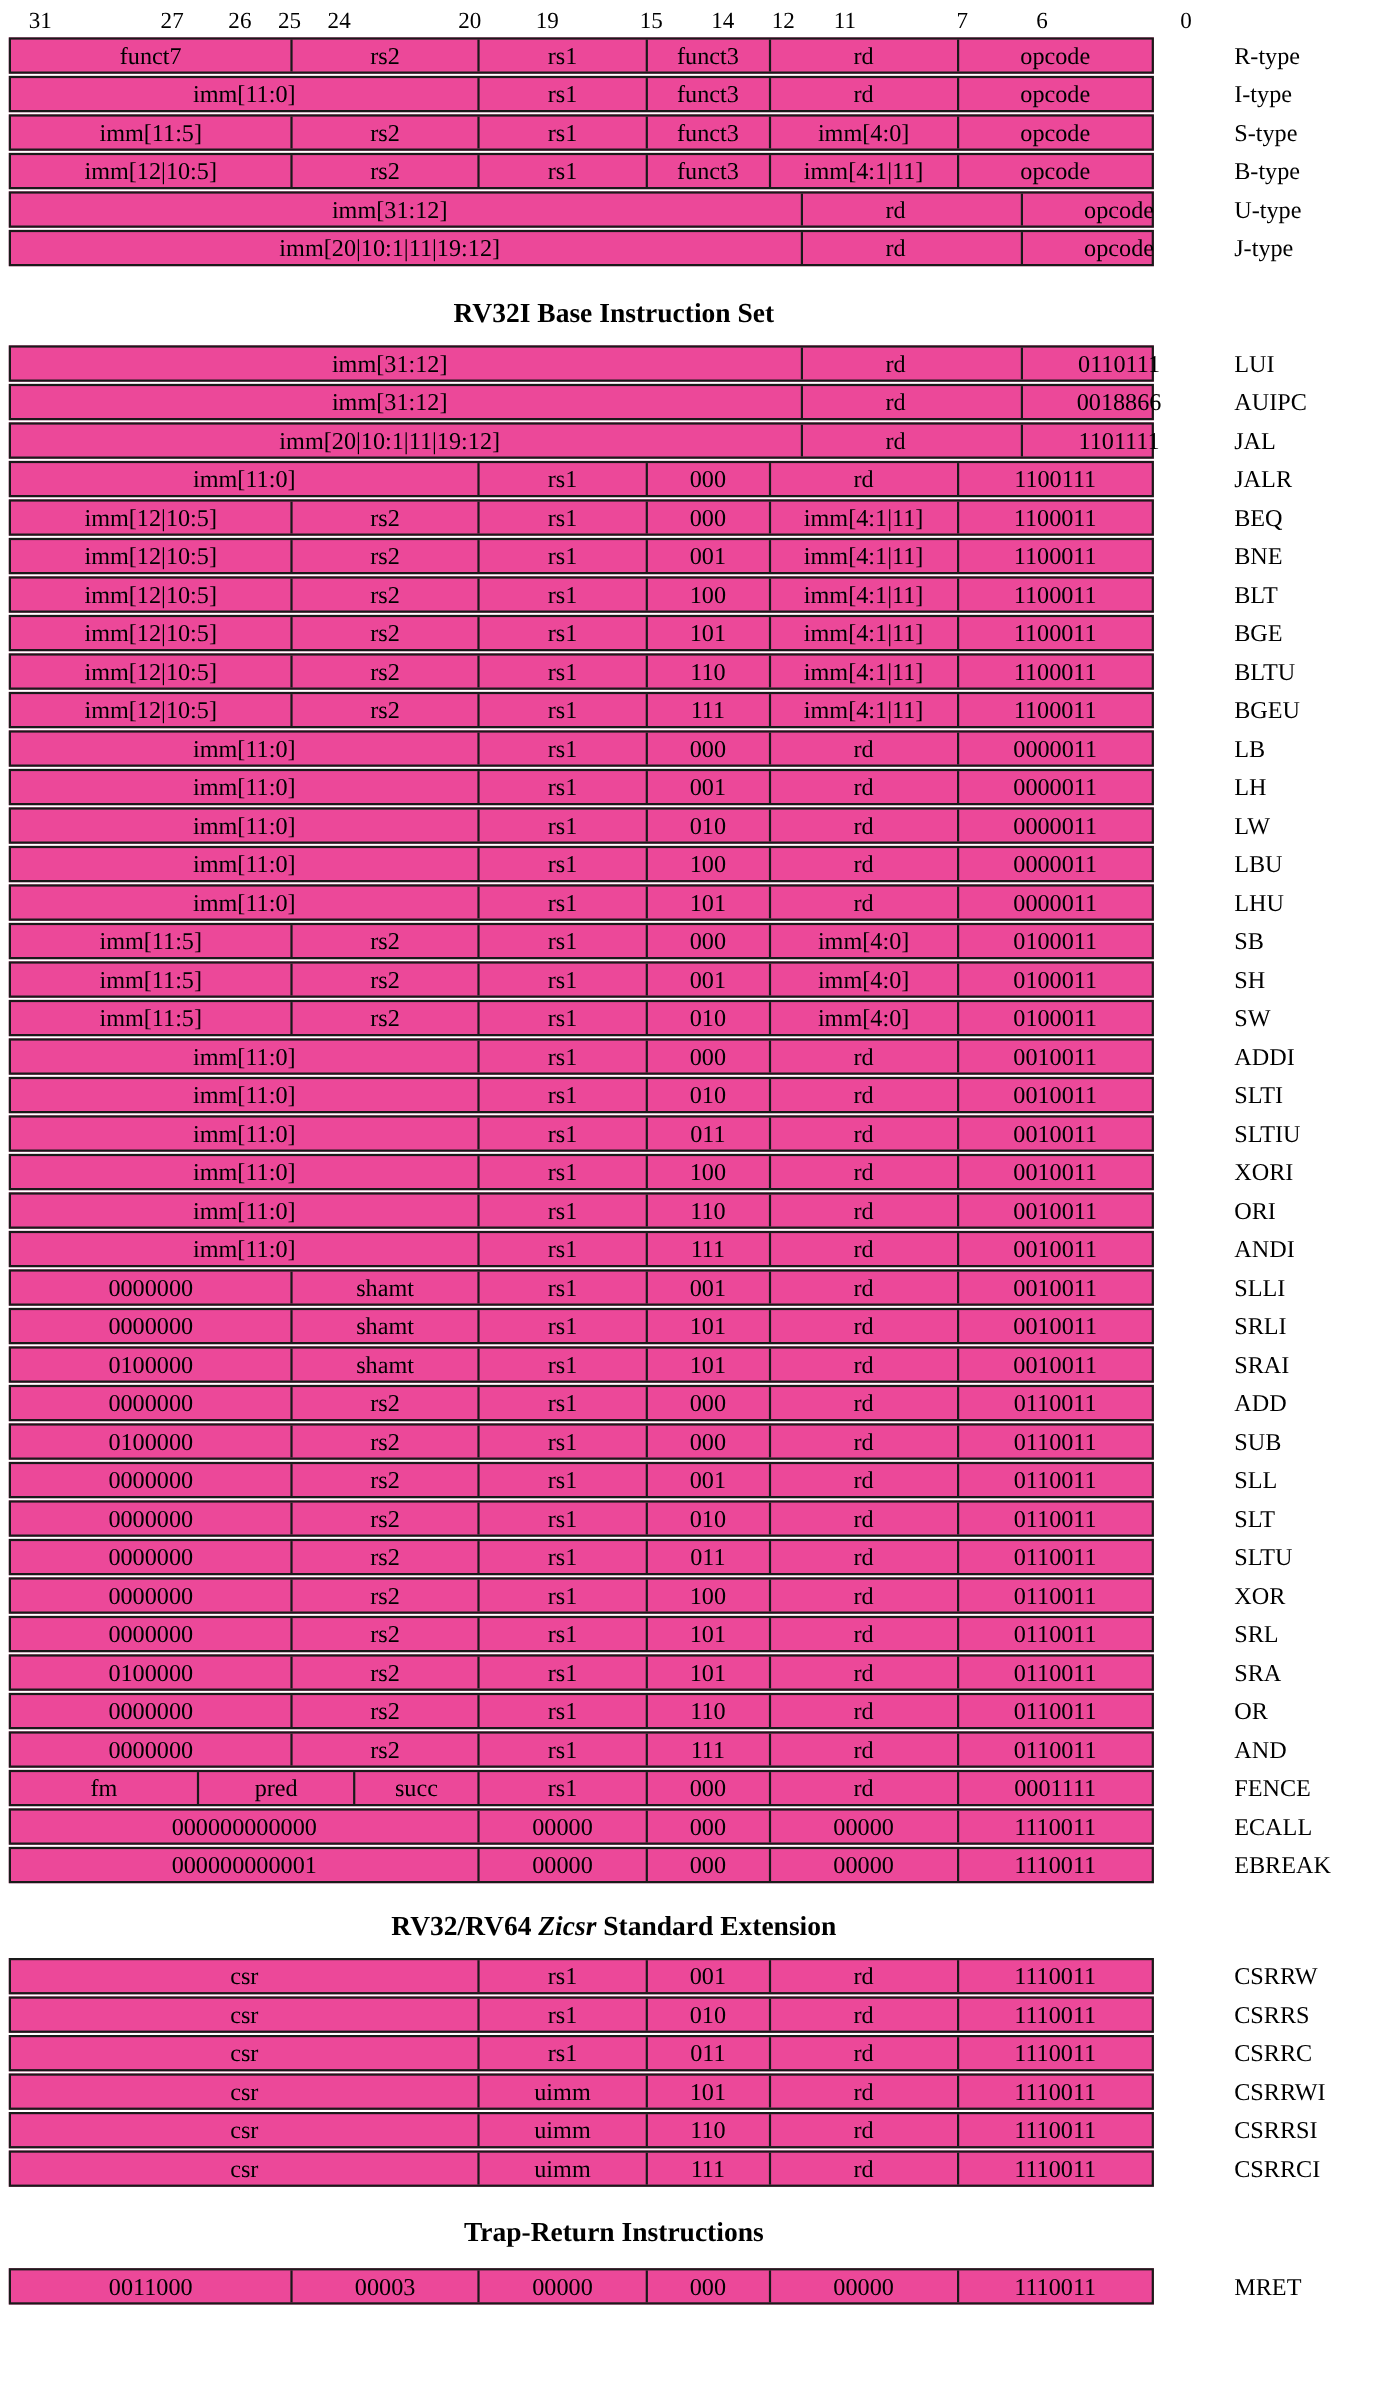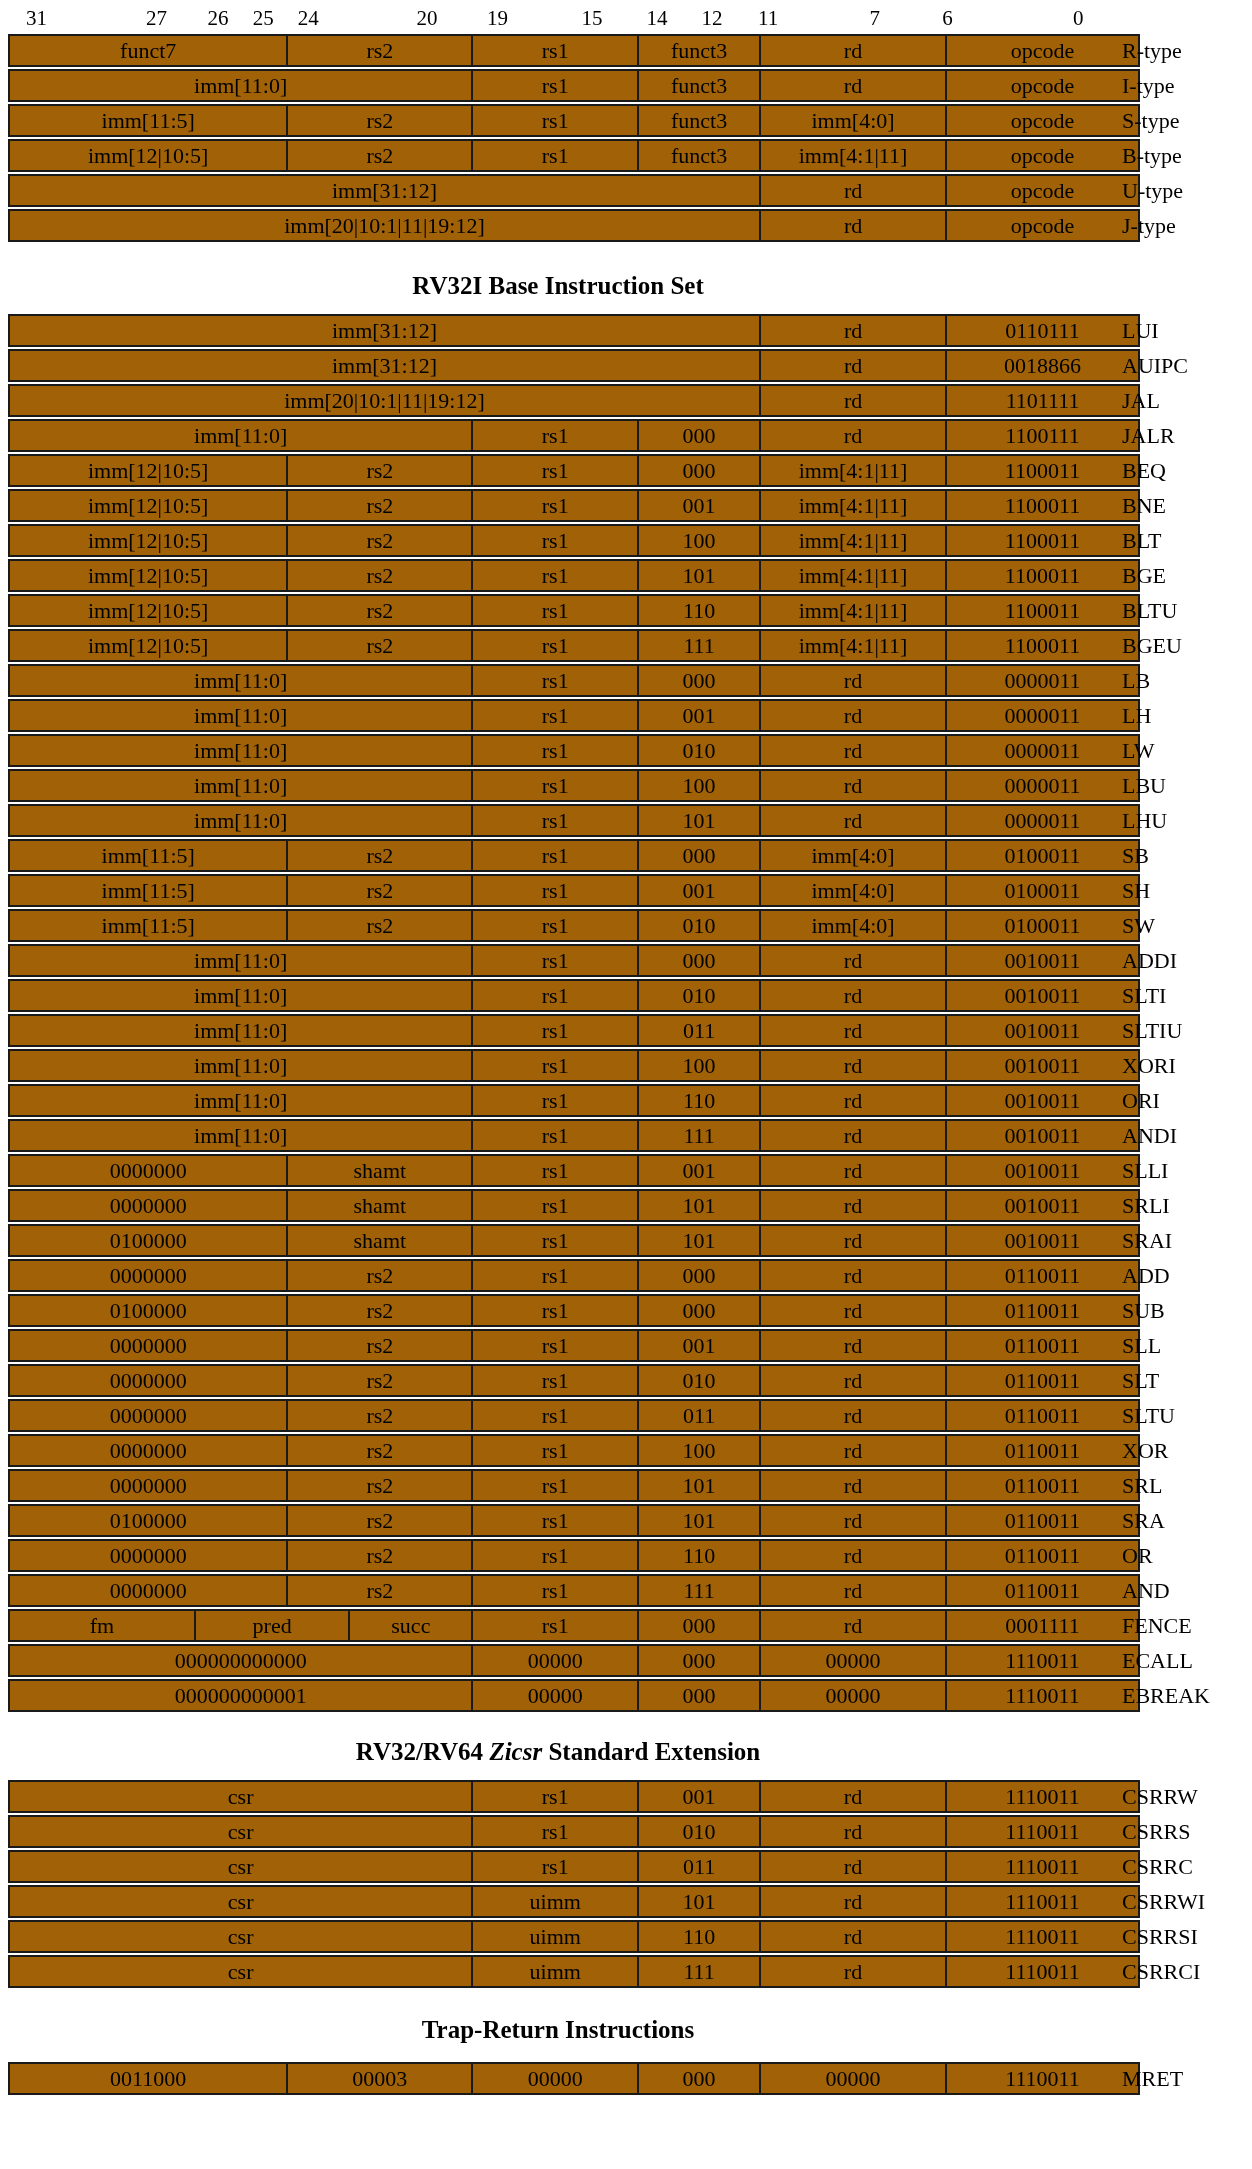--- a/index.html
+++ b/index.html
@@ -4,28 +4,28 @@
 <style>
   html,body{margin:0;padding:0;background:#ffffff;}
   body{width:1252px;height:2169px;font-family:"Liberation Serif","DejaVu Serif",serif;color:#000;}
   .page{position:relative;width:1252px;height:2169px;overflow:hidden;padding:6px 0 16px 8px;box-sizing:border-box;}
   
   .ruler{position:relative;width:1100px;height:24px;margin-bottom:4px;}
   .ruler span{position:absolute;top:0;transform:translateX(-50%);font-size:21px;line-height:24px;}
   
   .tbl{width:1100px;}
   .irow{position:relative;width:1100px;margin-bottom:2px;}
-  .rbox{box-sizing:border-box;width:1132px;height:33px;border:2px solid #1a1a1a;display:grid;background:#a16207;}
+  .rbox{box-sizing:border-box;width:1041px;height:33px;border:2px solid #1a1a1a;display:grid;background:#ec4899;}
   .cell{font-size:22px;line-height:29px;text-align:center;overflow:hidden;white-space:nowrap;border-left:2px solid #1a1a1a;}
   .cell:first-child{border-left:none;}
   .rlabel{position:absolute;left:1114px;top:0;height:33px;line-height:33px;font-size:22px;white-space:nowrap;}
   
   .l-r6{grid-template-columns:24.5% 16.4% 14.7% 10.8% 16.5% 17.1%;}
   .l-i5{grid-template-columns:40.9% 14.7% 10.8% 16.5% 17.1%;}
-  .l-u3{grid-template-columns:66.4% 16.5% 17.1%;}
+  .l-u3{grid-template-columns:66.4% 16.5% 17.1%;gap:29px;}
   .l-f7{grid-template-columns:16.3% 13.7% 10.9% 14.7% 10.8% 16.5% 17.1%;}
   
   .stitle{width:1100px;text-align:center;font-size:25px;font-weight:bold;line-height:28px;}
   .stitle .it{font-style:italic;}
   #title-rv32i{margin:30px 0 14px 0;}
   #title-zicsr{margin:26px 0 14px 0;}
   #title-trap{margin:28px 0 18px 0;text-align:center;}
 </style>
 </head>
 <body>

